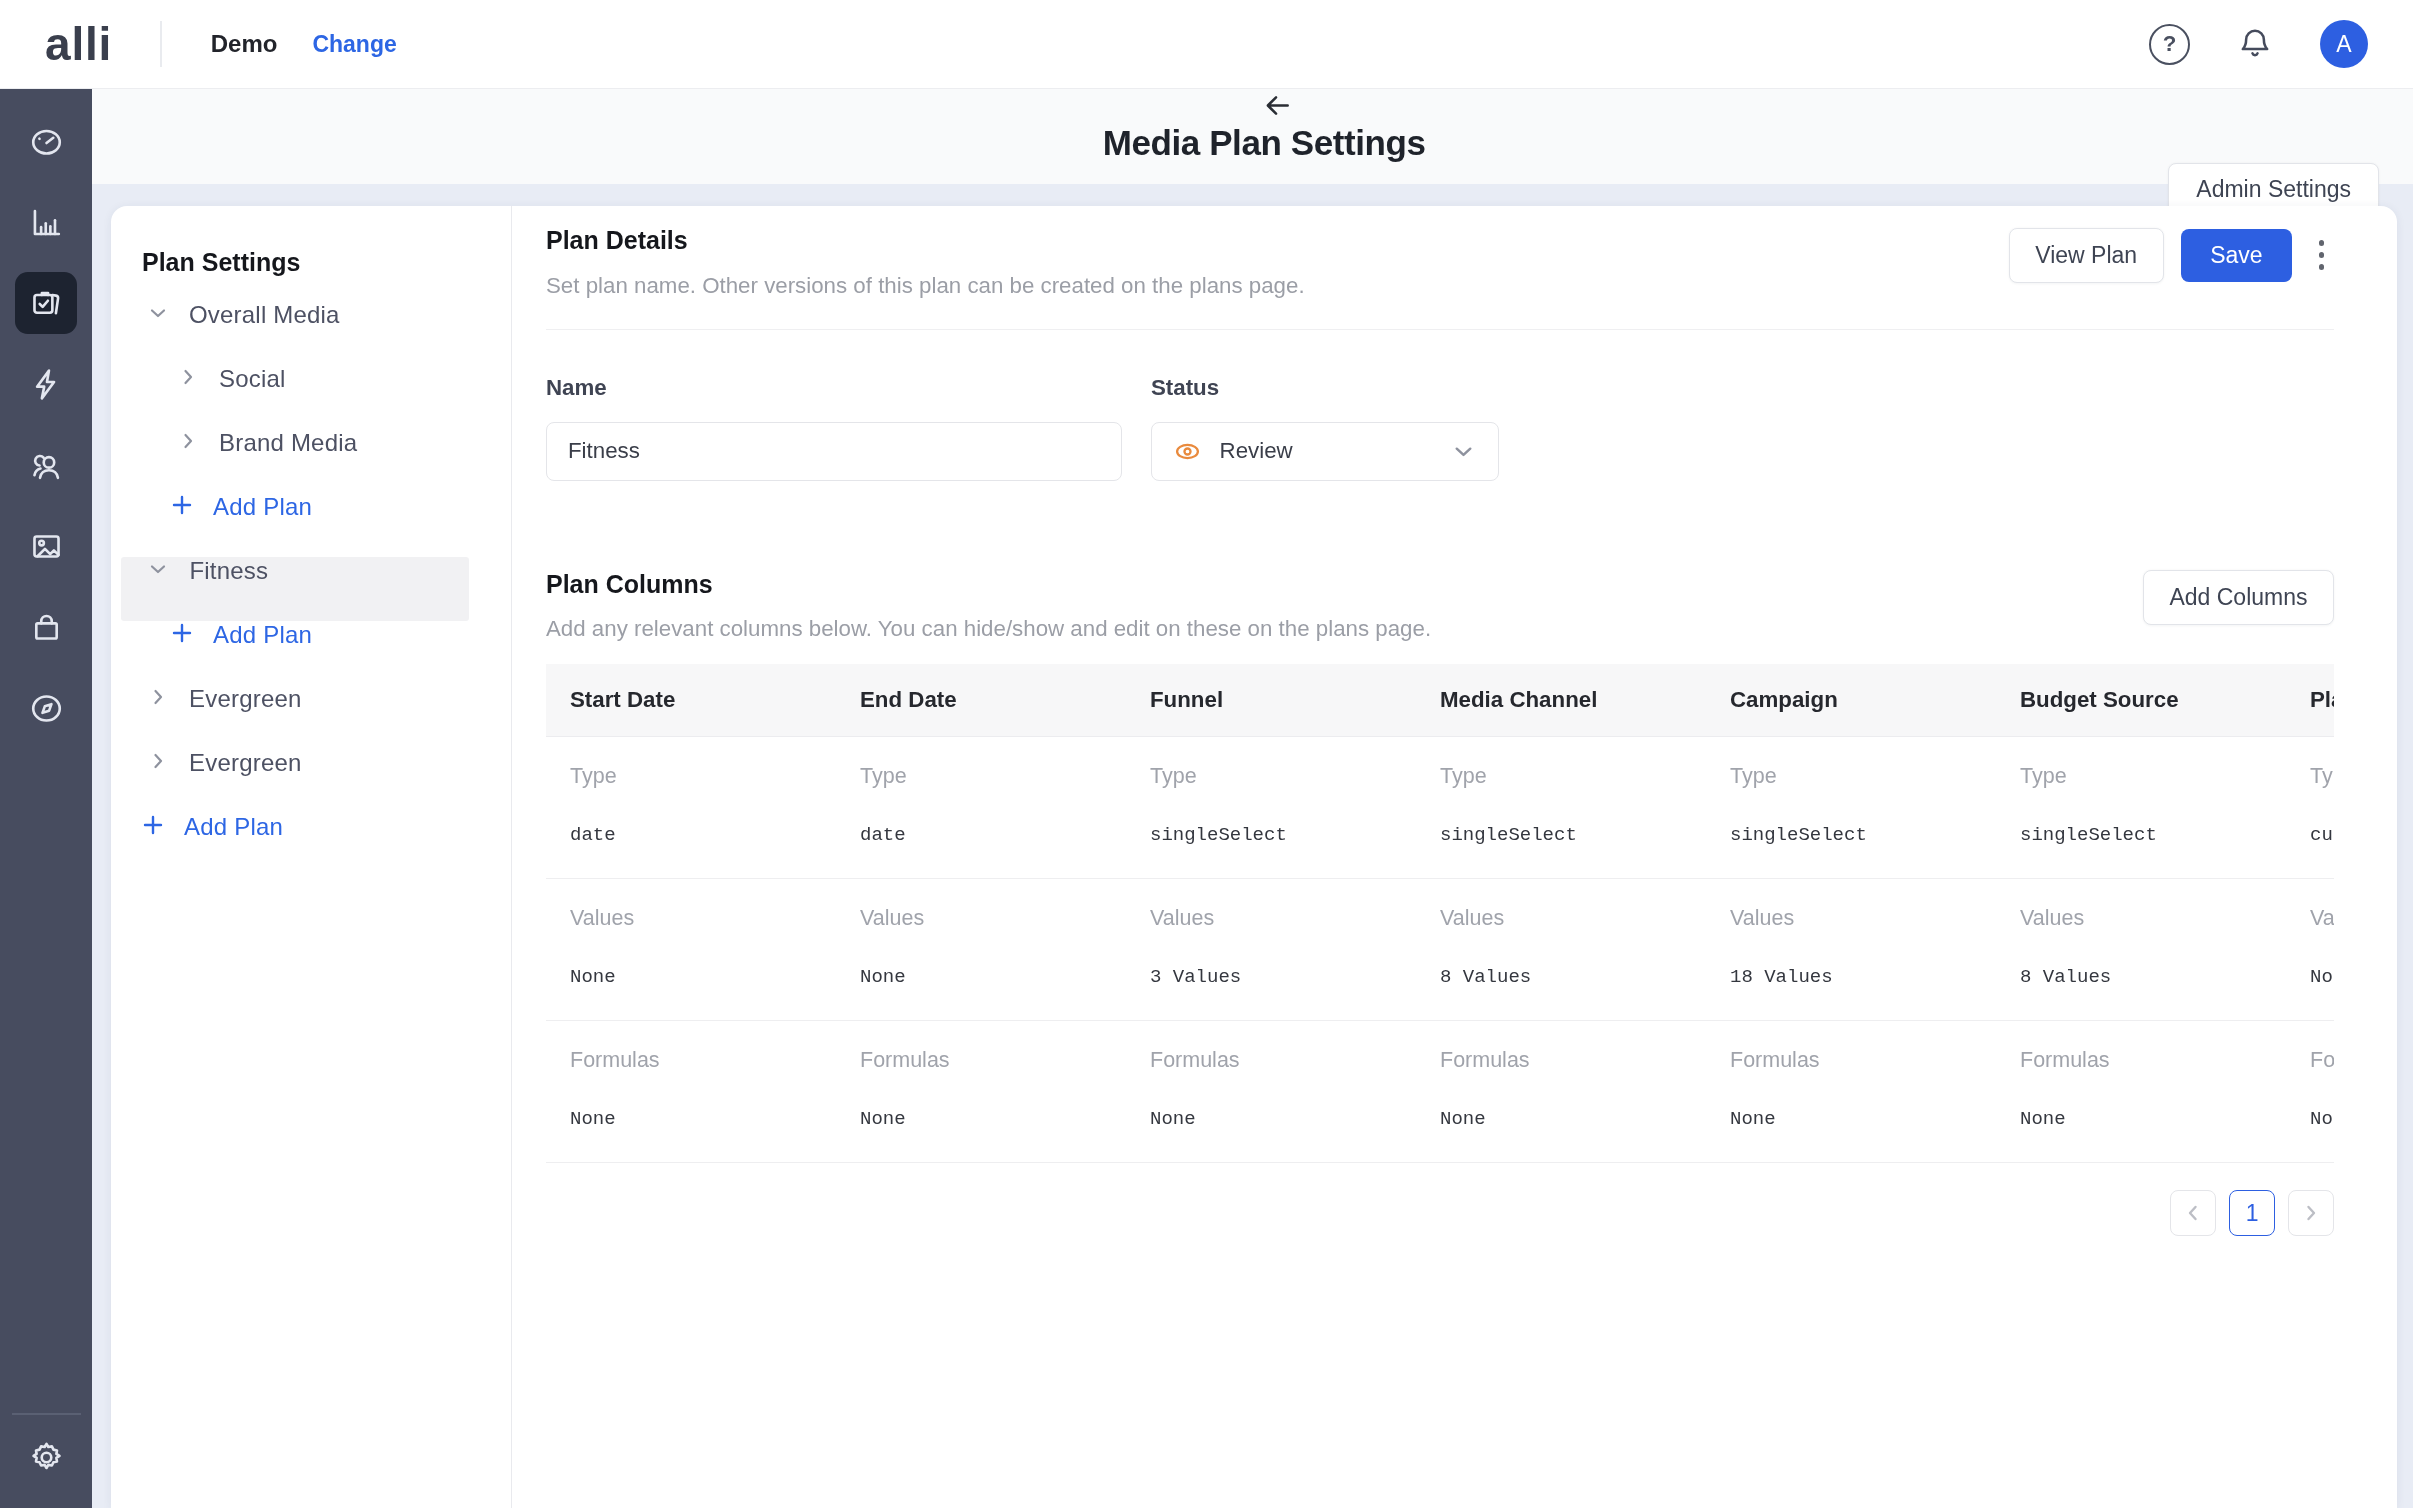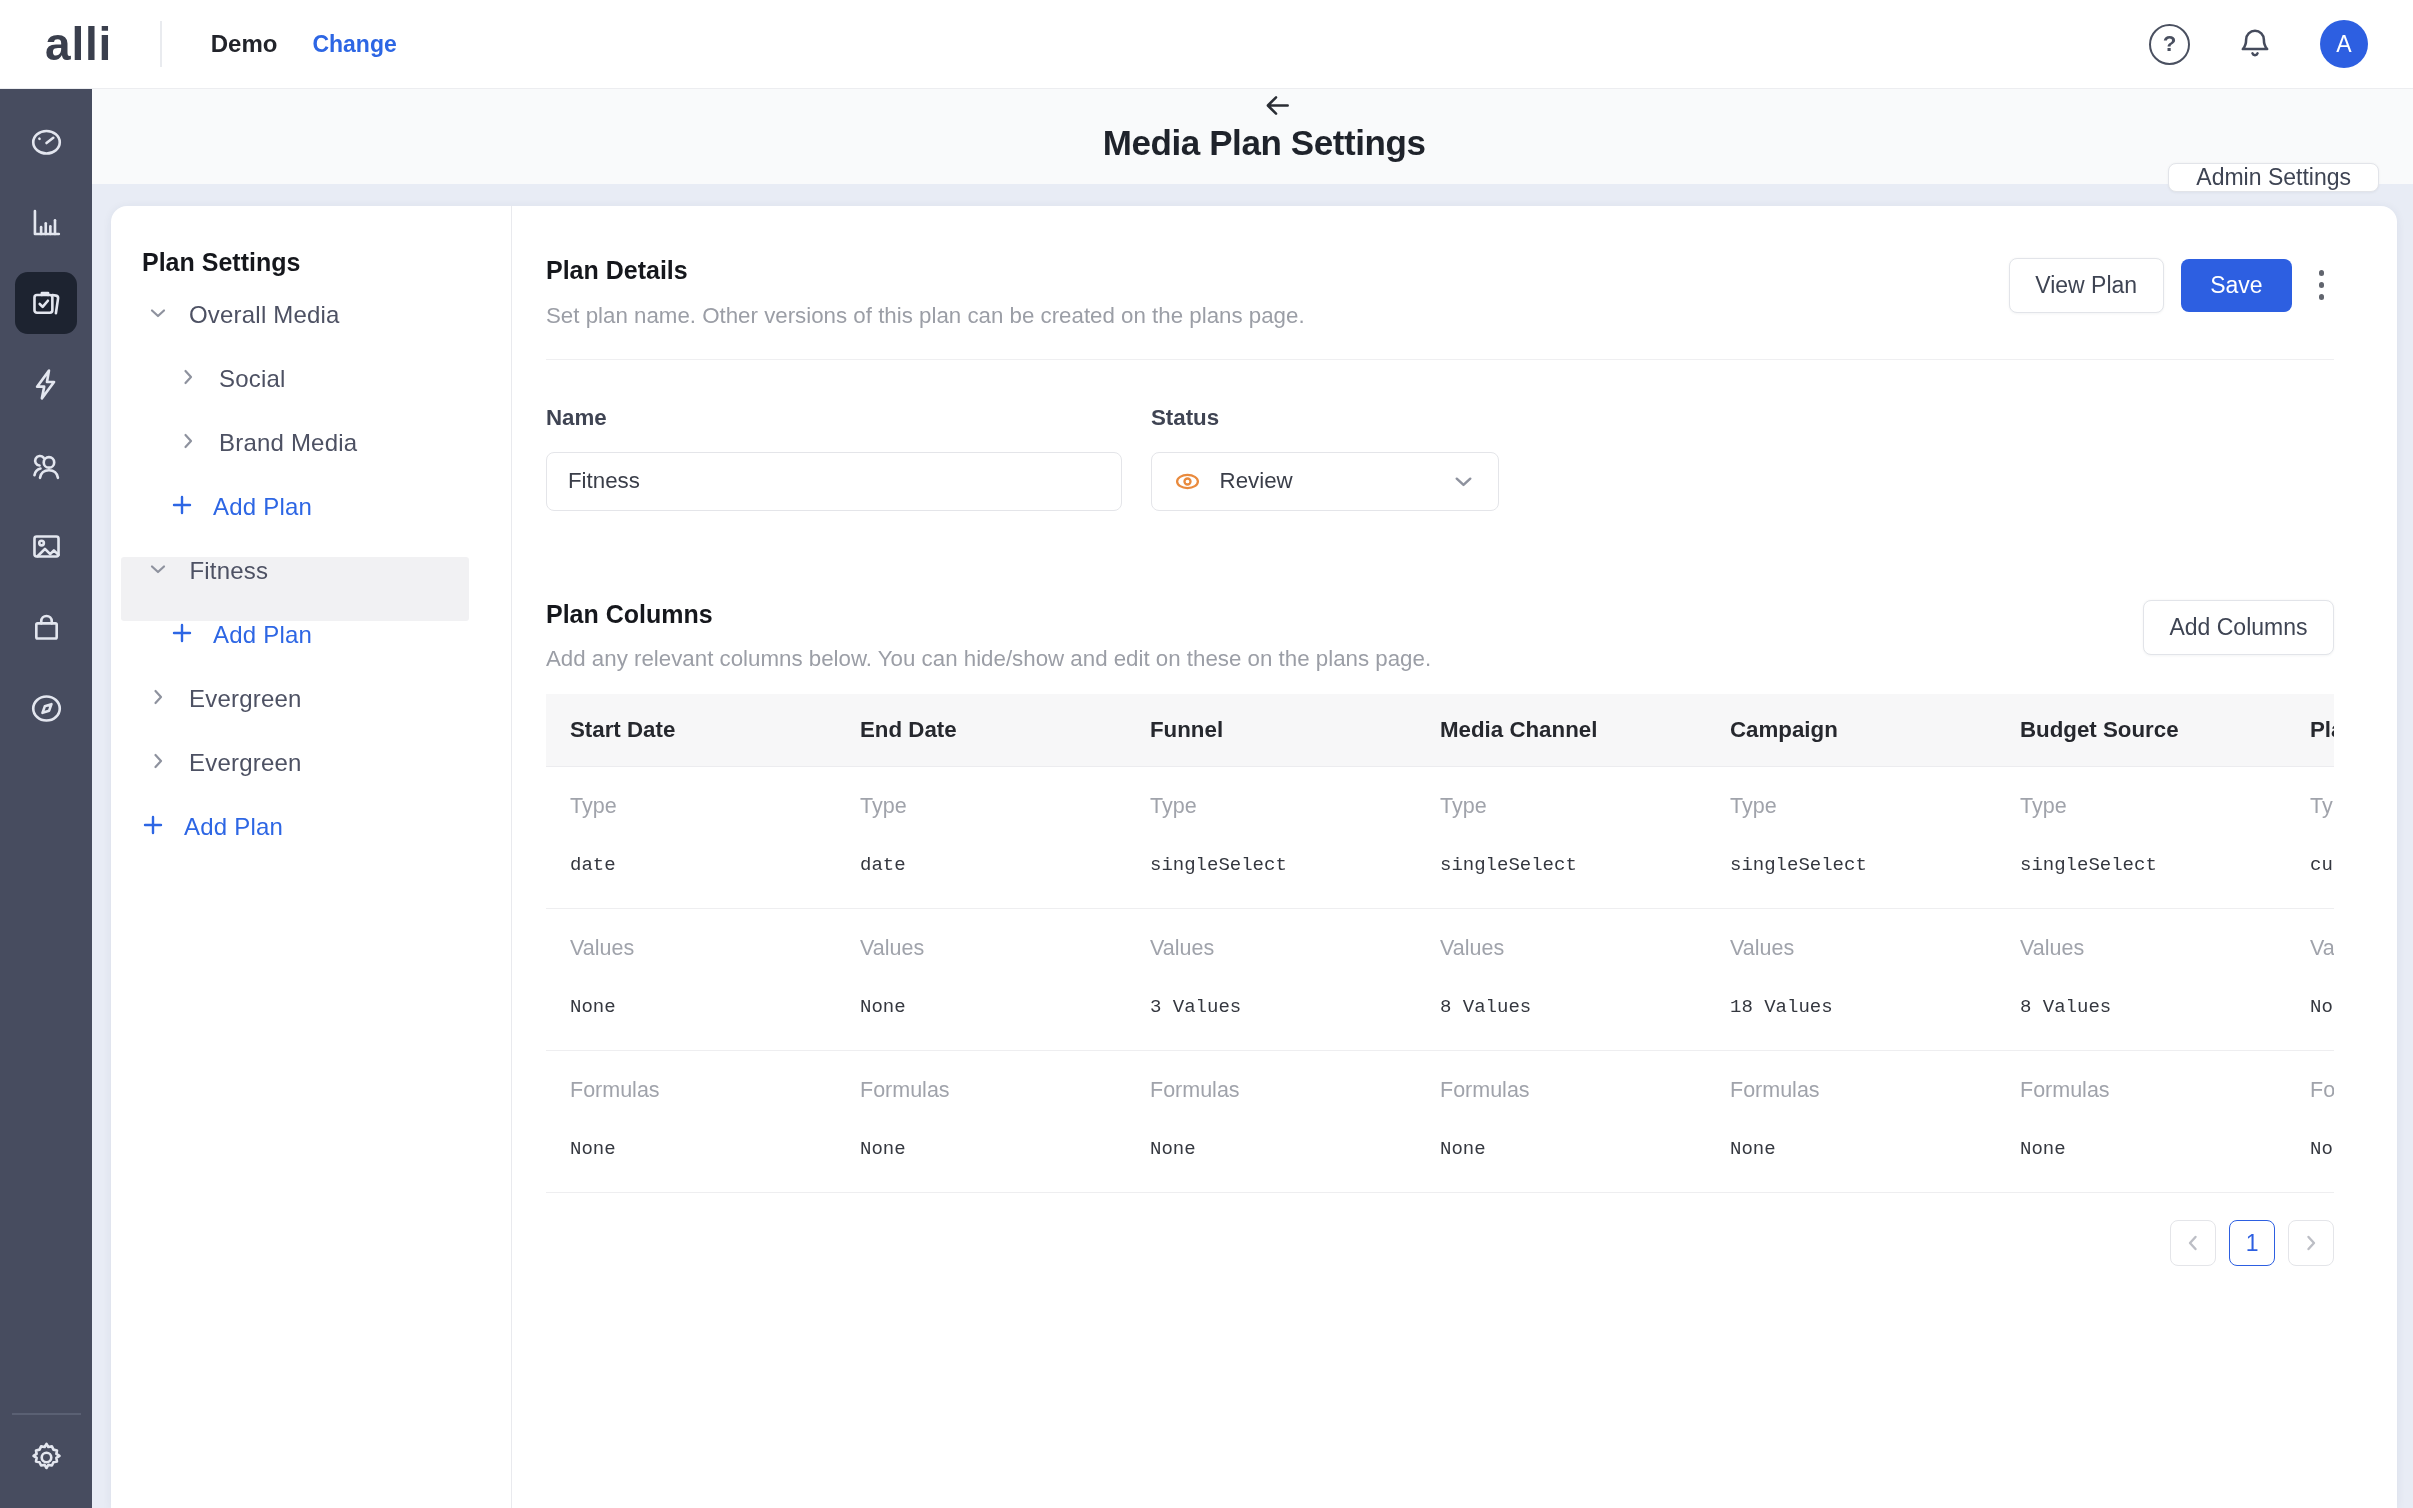--- a/index.html
+++ b/index.html
@@ -46,21 +46,21 @@
   .rail-gear{width:62px;height:62px;margin:11.2px 0 21px;display:flex;align-items:center;justify-content:center;cursor:pointer;}
   .ric{stroke:#E3E6EF;fill:none;stroke-width:1.7;stroke-linecap:round;stroke-linejoin:round;}
   
   .band{
     position:absolute;left:92px;top:88px;width:2322px;height:96px;background:#F9FAFB;
     display:flex;align-items:center;flex-direction:column;
   }
   .back-btn{margin-left:48px;display:flex;cursor:pointer;}
   .page-title{margin-left:22.3px;font-size:35px;font-weight:700;color:#1F232B;letter-spacing:-0.4px;}
   .admin-btn{
-    margin-left:auto;margin-right:35px;height:51px;padding:0 27px;border-radius:8px;
+    margin-left:auto;margin-right:35px;height:51px;padding:12px 27px;border-radius:8px;
     border:1.6px solid #E2E4E9;background:#fff;box-shadow:0 0.8px 2.4px rgba(20,30,60,.05);
     display:flex;align-items:center;font-size:23px;font-weight:400;color:#3E4453;cursor:pointer;
   }
   
   .card{
     position:absolute;left:111px;top:206px;right:16px;bottom:0;background:#fff;
     border-radius:16px 16px 0 0;box-shadow:0 1.6px 9.6px rgba(40,50,80,.07);
     display:flex;overflow:hidden;
   }
   
@@ -72,21 +72,21 @@
   .d0{padding-left:35px;}
   .d1{padding-left:65px;}
   .d0add{padding-left:30px;}
   .d1add{padding-left:59px;}
   .hrow.sel{background:#F1F1F3;border-radius:3.2px;margin-left:10.4px;margin-right:42px;}
   .hrow.sel.d0{padding-left:25px;}
   .addrow .hlabel{color:#2D66E4;font-weight:400;}
   .chev{stroke:#8E929E;fill:none;stroke-width:2.2;stroke-linecap:round;stroke-linejoin:round;}
   .plus{stroke:#2D66E4;fill:none;stroke-width:2.4;stroke-linecap:round;}
   
-  .main{flex:1;padding:42px 0 0 34px;box-sizing:border-box;min-width:0;margin-top:8px;}
+  .main{flex:1;padding:20px 0 0 34px;box-sizing:border-box;min-width:0;}
   .m-inner{width:1788px;}
   .sec-head{display:flex;justify-content:space-between;align-items:flex-start;}
   .sec-title{font-size:25px;font-weight:700;color:#15171C;}
   .sec-sub{margin-top:17.6px;font-size:22.3px;color:#9B9EA6;}
   .d-actions{display:flex;align-items:center;gap:17.6px;margin-top:1.6px;}
   .btn-ghost{
     height:53px;padding:0 25.5px;border-radius:8px;border:1.6px solid #E2E4E9;background:#fff;
     box-shadow:0 0.8px 2.4px rgba(20,30,60,.05);display:flex;align-items:center;
     font-size:23px;color:#3E4453;cursor:pointer;white-space:nowrap;
   }

